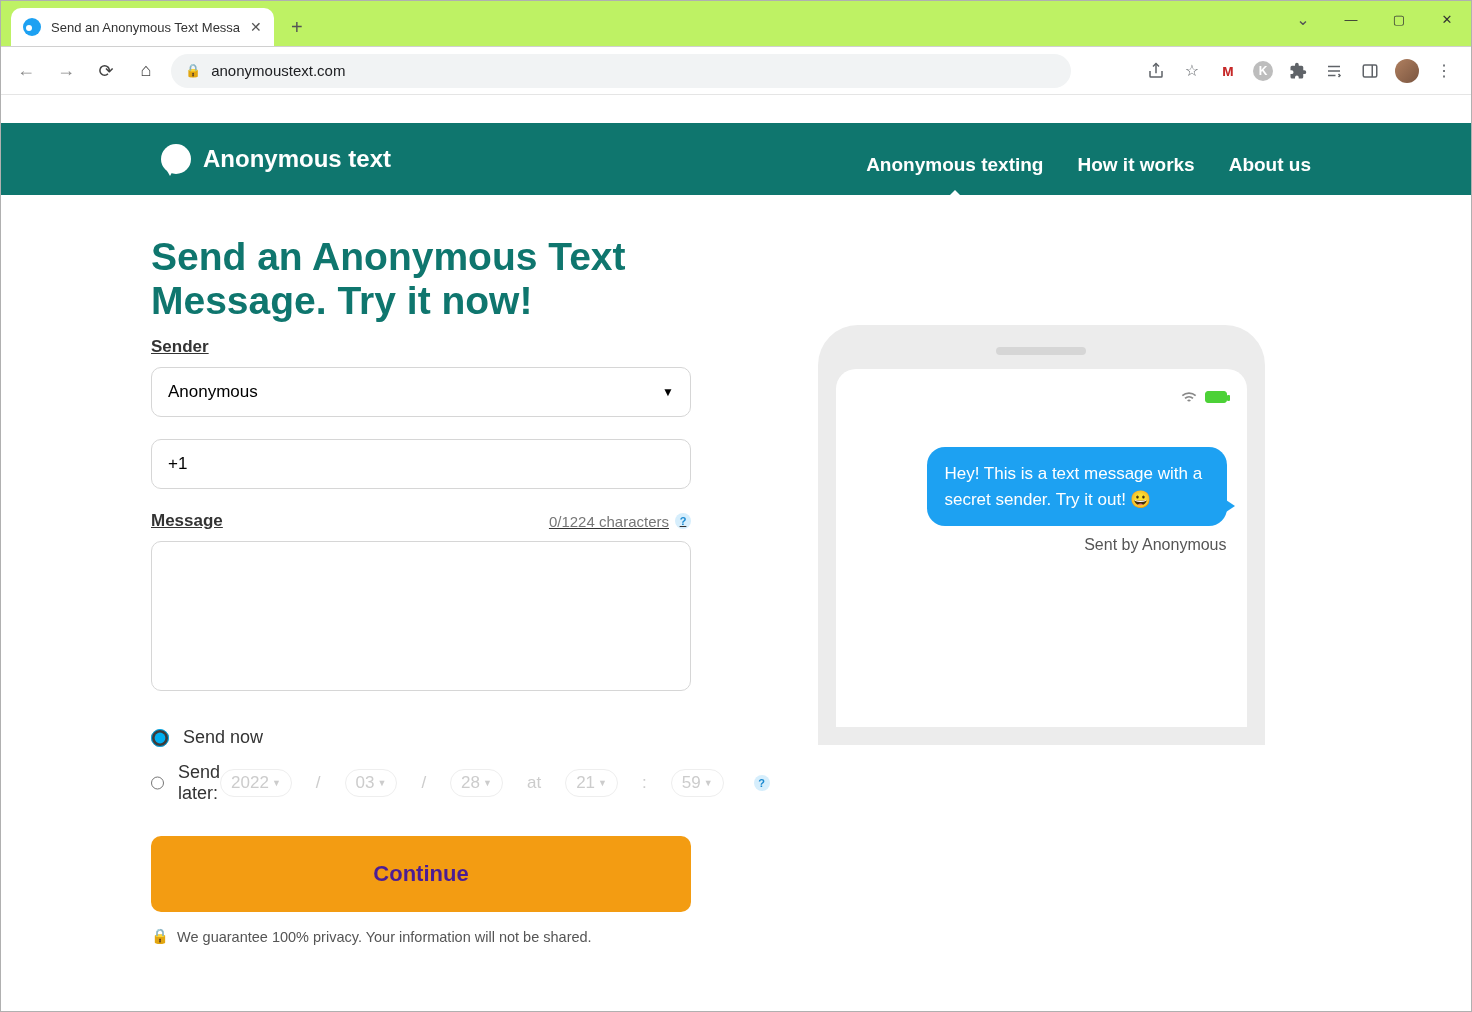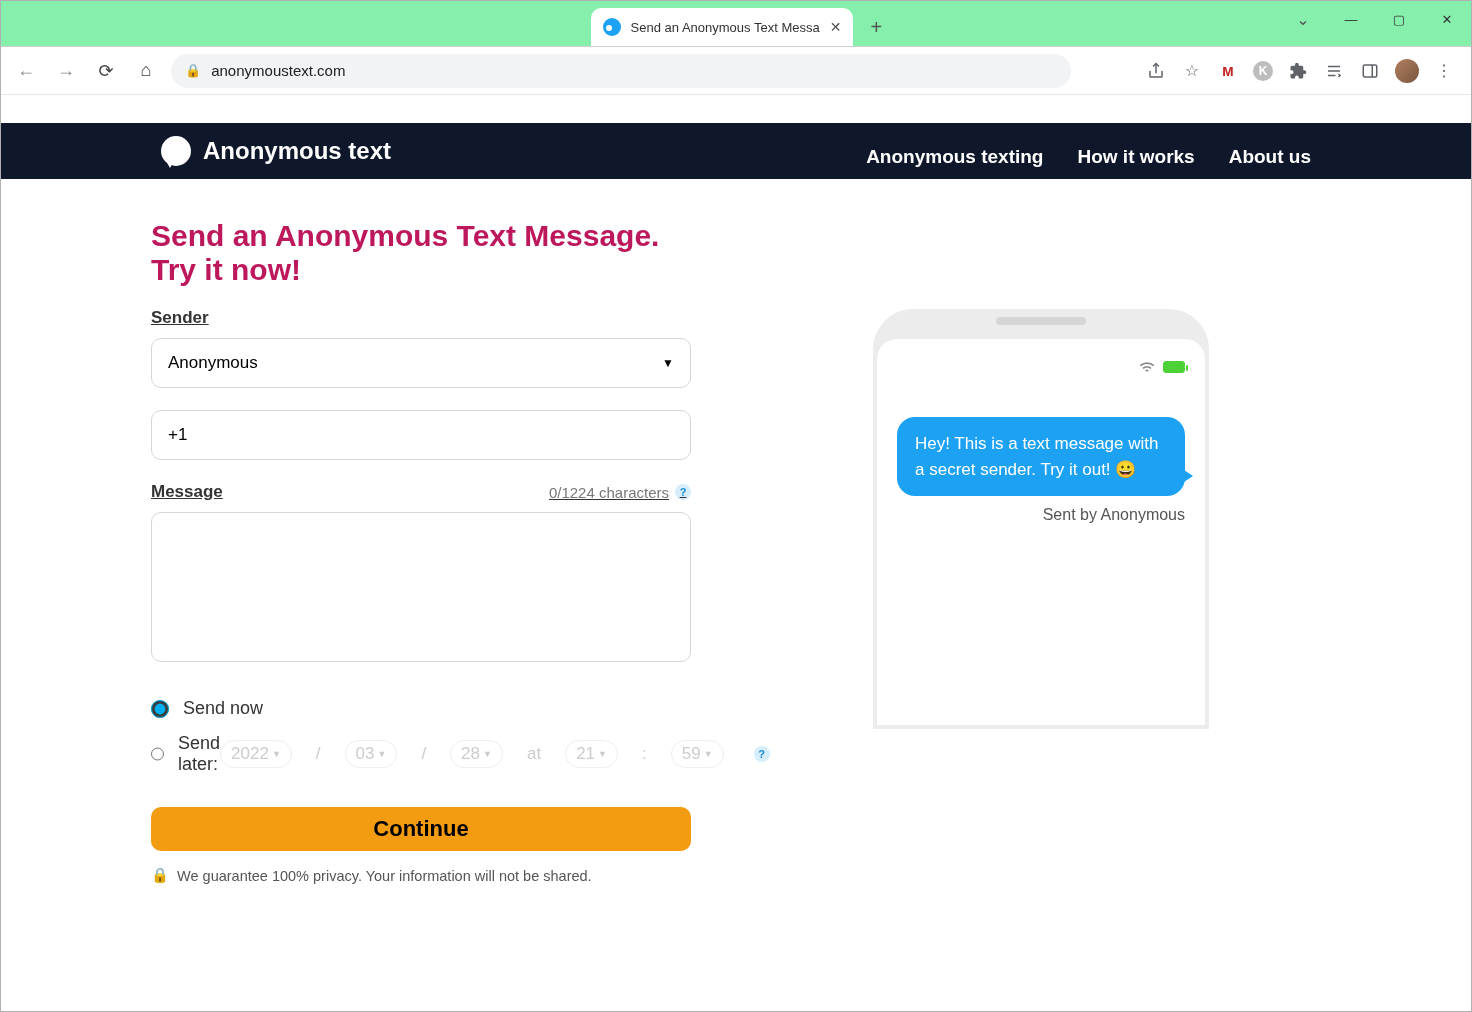--- a/index.html
+++ b/index.html
@@ -1,20 +1,20 @@
 <!DOCTYPE html>
 <html><head>
 <meta charset="utf-8">
 <style>
 * { box-sizing: border-box; margin: 0; padding: 0; }
 body { font-family: "Segoe UI", Arial, sans-serif; background: #fff; overflow: hidden; }
 
 
 .window { width: 1472px; height: 1012px; background: #fff; border: 1px solid #b0b0b0; display: flex; flex-direction: column; position: relative; }
-.titlebar { height: 46px; background: #86efac; display: flex; align-items: flex-end; position: relative; border-bottom: 1px solid #d0d0d0; justify-content: center;}
+.titlebar { height: 46px; background: #bef264; display: flex; align-items: flex-end; position: relative; border-bottom: 1px solid #d0d0d0;}
 .tab { display: flex; align-items: center; background: #fff; border-radius: 10px 10px 0 0; height: 38px; margin-left: 10px; padding: 0 12px; min-width: 260px; position: relative; }
 .tab .favicon { width: 18px; height: 18px; border-radius: 50%; background: #1da1f2; margin-right: 10px; position: relative; }
 .tab .favicon::after { content:""; position:absolute; width:6px; height:6px; background:#fff; border-radius:50%; top:7px; left:3px;}
 .tab .title { font-size: 13px; color: #333; white-space: nowrap; overflow: hidden; text-overflow: ellipsis; flex:1;}
 .tab .close { margin-left: 10px; font-size: 14px; color: #555; cursor:pointer;}
 .newtab { width: 30px; height: 30px; display:flex; align-items:center; justify-content:center; color:#555; font-size:20px; margin-left:8px; margin-bottom:4px; cursor:pointer;}
 .winbtns { position: absolute; right: 0; top: 0; display: flex; height: 36px; align-items:center;}
 .winbtns div { width: 48px; height: 36px; display:flex; align-items:center; justify-content:center; color:#333; font-size:13px; cursor:pointer;}
 .winbtns .chev { font-size: 16px; color:#555;}
 
@@ -32,51 +32,51 @@
 
 
 .viewport { flex:1; background:#f0f0f0; overflow:auto; position:relative;}
 .viewport::-webkit-scrollbar { width:18px;}
 .viewport::-webkit-scrollbar-track { background:#f1f1f1;}
 .viewport::-webkit-scrollbar-thumb { background:#c1c1c1; border-radius:4px;}
 
 .page-outer { background:#fff; min-height:100%;}
 
 
-.site-header { background:#0f172a; height:56px; display:flex; align-items:center; justify-content:center;}
+.site-header { background:#0f766e; height:72px; display:flex; align-items:center; justify-content:center;}
 .site-header-inner { width:1170px; display:flex; align-items:center; padding: 0 10px;}
 .logo { display:flex; align-items:center; gap:12px; color:#fff; font-size:24px; font-weight:600;}
 .logo-bubble { width:30px; height:30px; background:#fff; border-radius:50%; position:relative;}
 .logo-bubble::after{ content:""; position:absolute; bottom:-2px; left:4px; width:0; height:0; border-left:5px solid transparent; border-right:5px solid transparent; border-top:9px solid #fff;}
 .nav { margin-left:auto; display:flex; gap:34px;}
 .nav a { color:#fff; text-decoration:none; font-size:19px; font-weight:600; position:relative; padding-bottom:20px; cursor:pointer;margin-top:32px;}
 .nav a.active::after { content:""; position:absolute; bottom:-4px; left:50%; transform:translateX(-50%); width:0; height:0; border-left:10px solid transparent; border-right:10px solid transparent; border-bottom:10px solid #fff;}
 
 
 .content-wrap { width:1170px; margin:0 auto; background:#fff; padding: 40px 0 60px 0; display:flex; gap:70px;}
-.content-wrap h1 { font-size:30px; font-weight:700; color:#be185d; margin-bottom:21px;}
+.content-wrap h1 { font-size:39px; font-weight:700; color:#0f766e; margin-bottom:14px;}
 .form-col { width:540px;}
 .label { font-size:17px; font-weight:600; color:#333; margin-bottom:10px; display:flex; align-items:center;text-decoration:underline;}
 .label .counter { margin-left:auto; font-weight:400; color:#777; font-size:15px;}
 .help-q { width:16px; height:16px; border-radius:50%; background:#d6eefc; color:#1a89d0; font-size:11px; font-weight:bold; display:inline-flex; align-items:center; justify-content:center; margin-left:6px; cursor:pointer;}
 .fld { width:100%; border:1px solid #d6d6d6; border-radius:10px; padding:14px 16px; font-size:17px; background:#fff; margin-bottom:22px; font-family:inherit;}
 .select-fld { display:flex; align-items:center; cursor:pointer;gap:32px;}
 .select-fld .caret { margin-left:auto; font-size:12px; color:#000;}
 .msg-fld { height:150px; resize:none;}
 .radio-row { display:flex; align-items:center; font-size:18px; color:#333; margin-bottom:14px; position:relative;}
 .radio-row input[type=radio]{ width:18px; height:18px; margin-right:14px; accent-color:#00aeef; cursor:pointer;}
 .schedule { margin-left:auto; display:flex; align-items:center; gap:24px; color:#ccc; font-size:17px;}
 .schedule .pill { background:#fff; border:1px solid #eee; border-radius:14px; padding:3px 10px; display:flex; align-items:center; gap:3px; color:#ccc;}
 .schedule .sm-caret { font-size:9px;}
-.continue-btn { width:100%; height:44px; background:#f39c12; border:none; border-radius:10px; color:#000000; font-size:22px; font-weight:600; cursor:pointer; margin-top:18px;}
+.continue-btn { width:100%; height:76px; background:#f39c12; border:none; border-radius:10px; color:#4c1d95; font-size:22px; font-weight:600; cursor:pointer; margin-top:18px;}
 .privacy { font-size:14.5px; color:#555; margin-top:16px; display:flex; align-items:center; gap:8px;}
 
 
 .phone-col { flex:1; display:flex; justify-content:center; padding-top:90px;}
-.phone { width:336px; height:420px; background:#ececec; border-radius:40px 40px 0 0; padding:4px; position:relative;}
+.phone { width:447px; height:420px; background:#ececec; border-radius:40px 40px 0 0; padding:18px; position:relative;}
 .phone .speaker { width:90px; height:8px; background:#d6d6d6; border-radius:4px; margin:4px auto 14px auto;}
 .phone .screen { background:#fff; border-radius:20px 20px 0 0; height:calc(100% - 26px); padding:18px 20px; position:relative;}
 .statusbar { display:flex; justify-content:flex-end; align-items:center; gap:8px; height:20px;}
 .wifi-ico { color:#888; font-size:15px;}
 .batt { width:22px; height:12px; border:1.5px solid #4cd137; border-radius:3px; position:relative; background:#4cd137;}
 .batt::after{ content:""; position:absolute; right:-4px; top:3px; width:2.5px; height:6px; background:#4cd137; border-radius:1px;}
 .bubble-wrap { margin-top:40px; display:flex; flex-direction:column; align-items:flex-end;}
 .msg-bubble { background:#1da1f2; color:#fff; padding:14px 18px; border-radius:18px; font-size:17px; line-height:1.5; max-width:300px; position:relative;}
 .msg-bubble::after { content:""; position:absolute; right:-8px; bottom:12px; width:0; height:0; border-top:8px solid transparent; border-bottom:8px solid transparent; border-left:12px solid #1da1f2;}
 .sent-by { color:#555; font-size:16px; margin-top:10px;}

